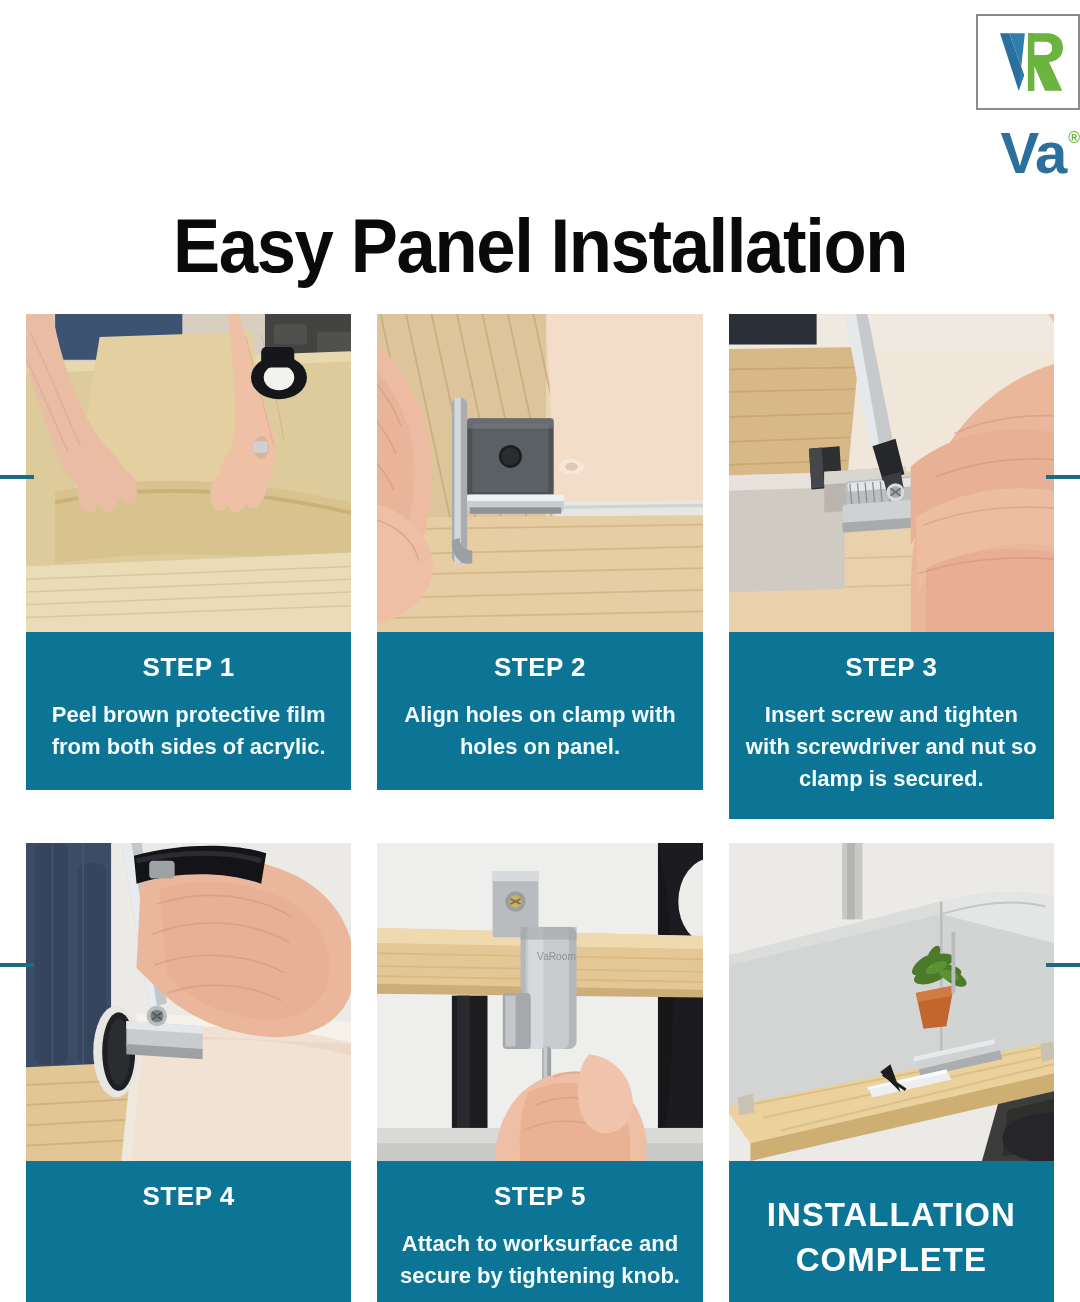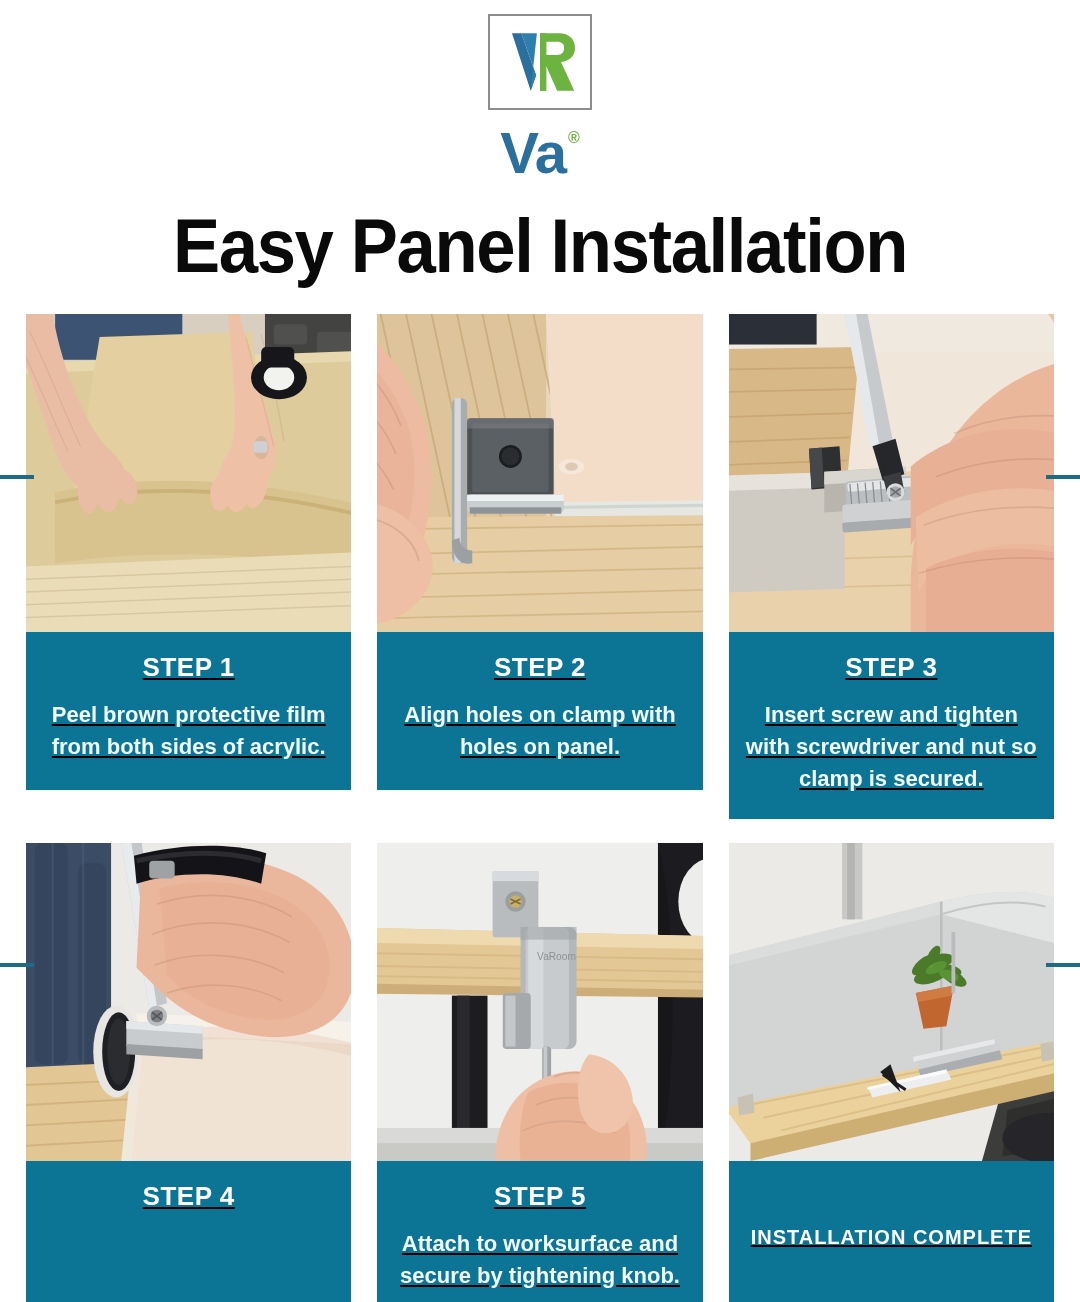--- a/index.html
+++ b/index.html
@@ -14,21 +14,21 @@
     overflow: hidden;
     position: relative;
   }
 
   
   .brand-header {
     width: 1080px;
     padding-top: 14px;
     display: flex;
     flex-direction: column;
-    align-items: center;
+    align-items: flex-end;
   }
   .logo-mark {
     width: 104px;
     height: 96px;
     border: 2px solid #8c8c8c;
     box-sizing: border-box;
     display: flex;
     align-items: center;
     justify-content: center;
     background: #ffffff;
@@ -86,21 +86,20 @@
     margin: 30px auto 0 auto;
     width: 1028px;
     display: grid;
     grid-template-columns: repeat(3, 1fr);
     column-gap: 26px;
     row-gap: 24px;
   }
   .step-card {
     display: flex;
     flex-direction: column;
-    text-decoration: underline;
   }
   .step-photo {
     width: 100%;
     height: 318px;
     overflow: hidden;
     position: relative;
     background: #e8e4dc;
   }
   .step-photo svg { display: block; width: 100%; height: 100%; }
 
@@ -126,21 +125,21 @@
     font-size: 22px;
     line-height: 1.45;
     font-weight: 600;
     color: #f2fbfd;
     max-width: 300px;
   }
   .step-caption.final {
     justify-content: center;
   }
   .step-caption.final .step-label {
-    font-size: 20px;
+    font-size: 33px;
     margin-bottom: 0;
     line-height: 1.35;
     letter-spacing: 1px;
   }
 </style>
 </head>
 <body>
 
 <div class="rule left r1"></div>
 <div class="rule right r1"></div>

